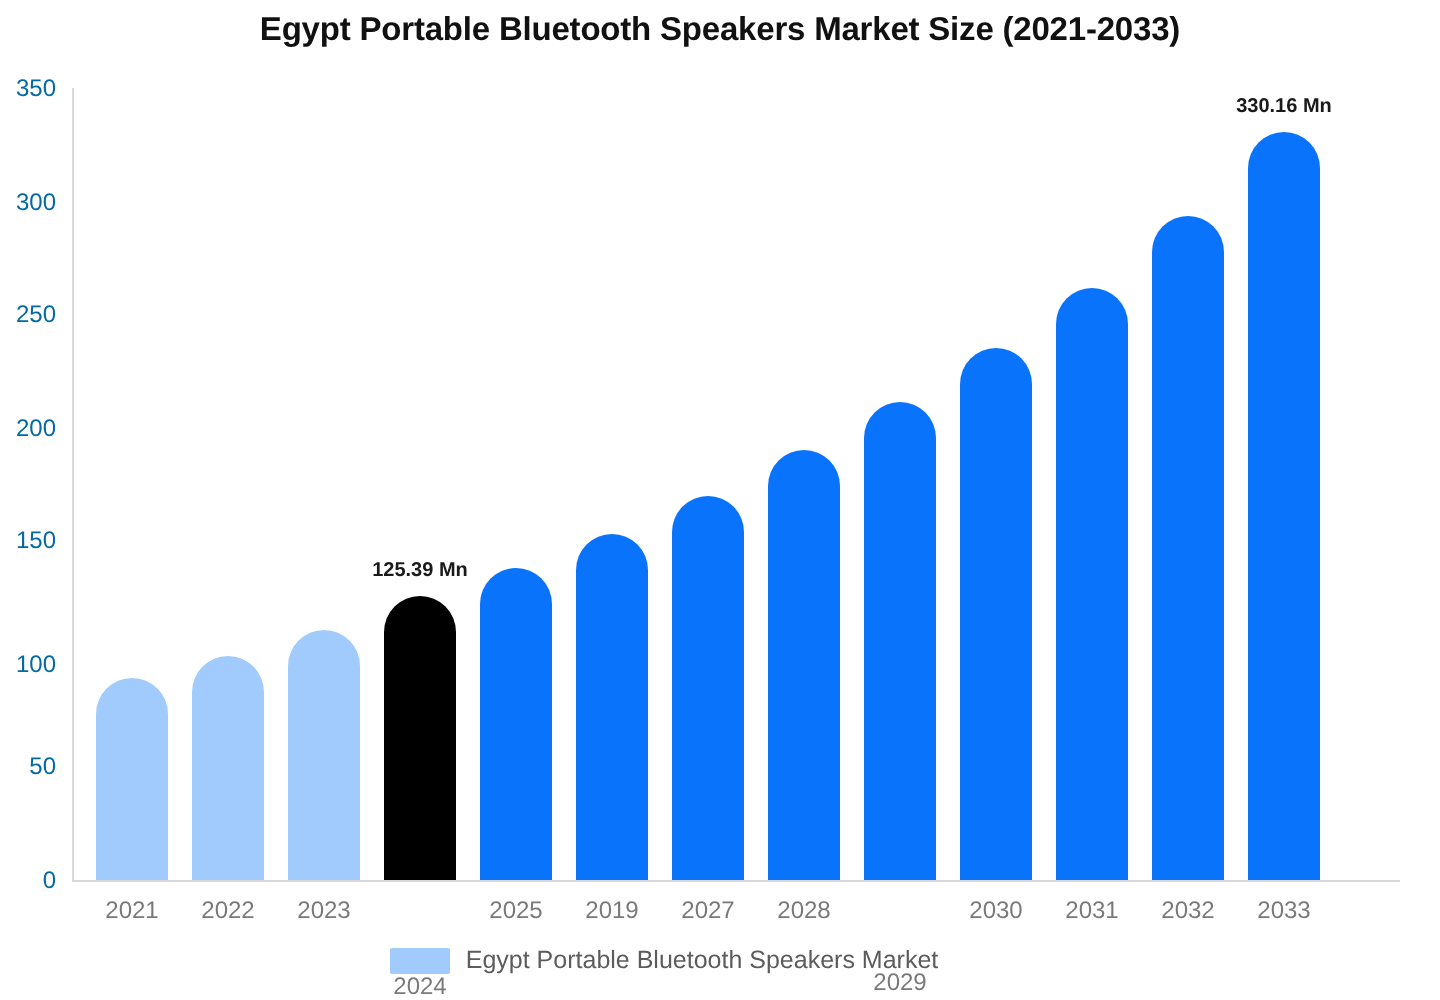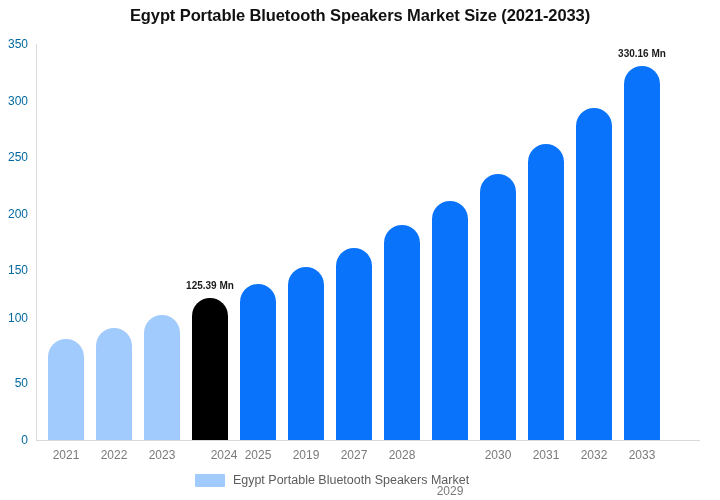--- a/index.html
+++ b/index.html
@@ -125,21 +125,21 @@
 
   <div class="chart-title">Egypt Portable Bluetooth Speakers Market Size (2021-2033)</div>
 
   <div class="axis-line"></div>
   <div class="axis-line-x"></div>
 
   <div class="plot">
     <div class="ytick-wrap" id="ytick-wrap">
         <div class="ytick" style="top: 396px;">0</div>
         <div class="ytick" style="top: 339.429px;">50</div>
-        <div class="ytick" style="top: 274px; margin-left: 45px;">100</div>
+        <div class="ytick" style="top: 288px; margin-left: 45px;">100</div>
         <div class="ytick" style="top: 226.286px;">150</div>
         <div class="ytick" style="top: 169.714px;">200</div>
         <div class="ytick" style="top: 113.143px;">250</div>
         <div class="ytick" style="top: 56.5714px;">300</div>
         <div class="ytick" style="top: 0px;">350</div>
       </div>
     <div class="bars" id="bars">
         <div class="bar" style="left: 12px; height: 101.263px; background: rgb(160, 203, 252);"></div>
         <div class="bar" style="left: 60px; height: 112.011px; background: rgb(160, 203, 252);"></div>
         <div class="bar" style="left: 108px; height: 125.023px; background: rgb(160, 203, 252);"></div>
@@ -153,21 +153,21 @@
         <div class="bar" style="left: 492px; height: 296.434px; background: rgb(10, 115, 251);"></div>
         <div class="bar" style="left: 540px; height: 332.074px; background: rgb(10, 115, 251);"></div>
         <div class="bar" style="left: 588px; height: 373.552px; background: rgb(10, 115, 251);"></div>
       </div>
   </div>
 
   <div id="xticks">
       <div class="xtick" style="left: 42px;">2021</div>
       <div class="xtick" style="left: 90px;">2022</div>
       <div class="xtick" style="left: 138px;">2023</div>
-      <div class="xtick" style="left: 200px;">2024</div>
+      <div class="xtick" style="left: 186px; margin-top: 38px;">2024</div>
       <div class="xtick" style="left: 234px;">2025</div>
       <div class="xtick" style="left: 282px;">2019</div>
       <div class="xtick" style="left: 330px;">2027</div>
       <div class="xtick" style="left: 378px;">2028</div>
       <div class="xtick" style="left: 426px; margin-top: 36px;">2029</div>
       <div class="xtick" style="left: 474px;">2030</div>
       <div class="xtick" style="left: 522px;">2031</div>
       <div class="xtick" style="left: 570px;">2032</div>
       <div class="xtick" style="left: 618px;">2033</div>
     </div>

